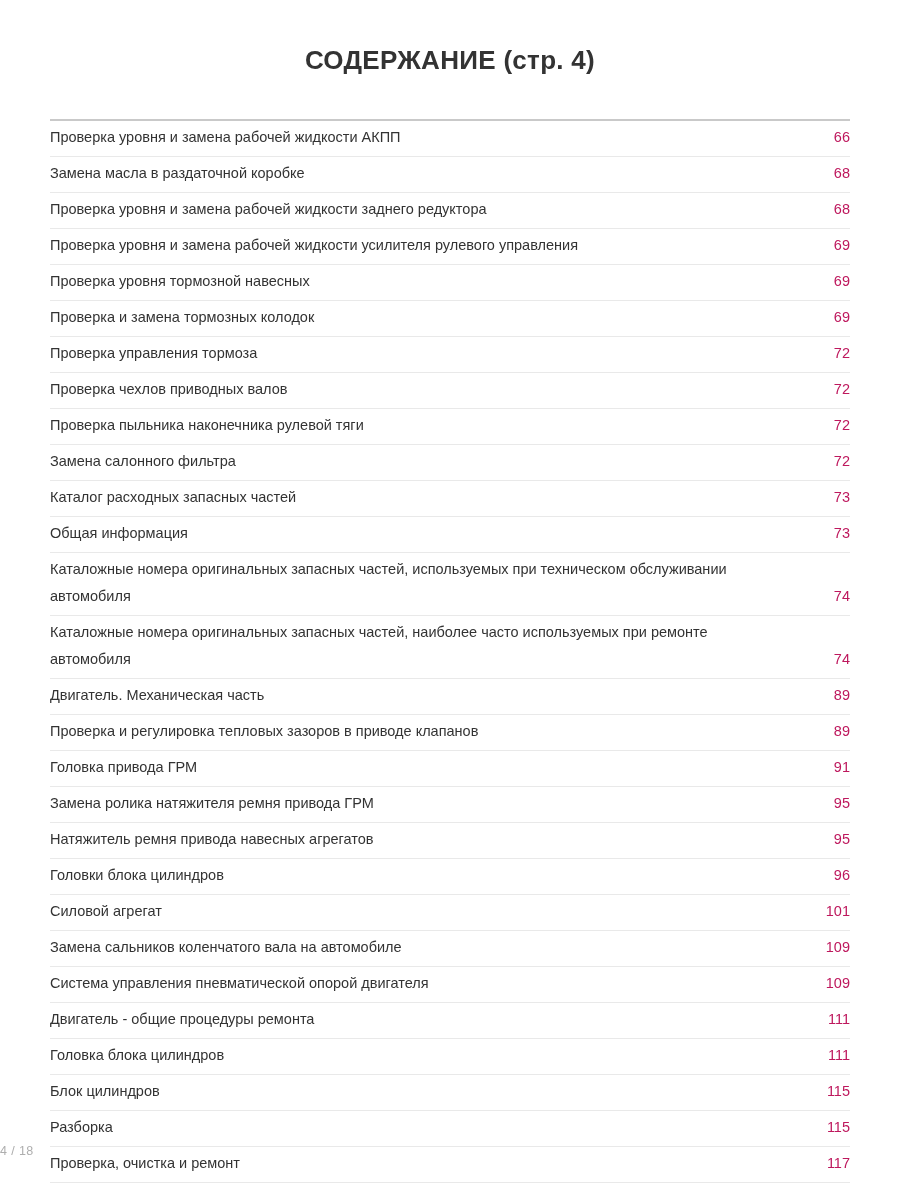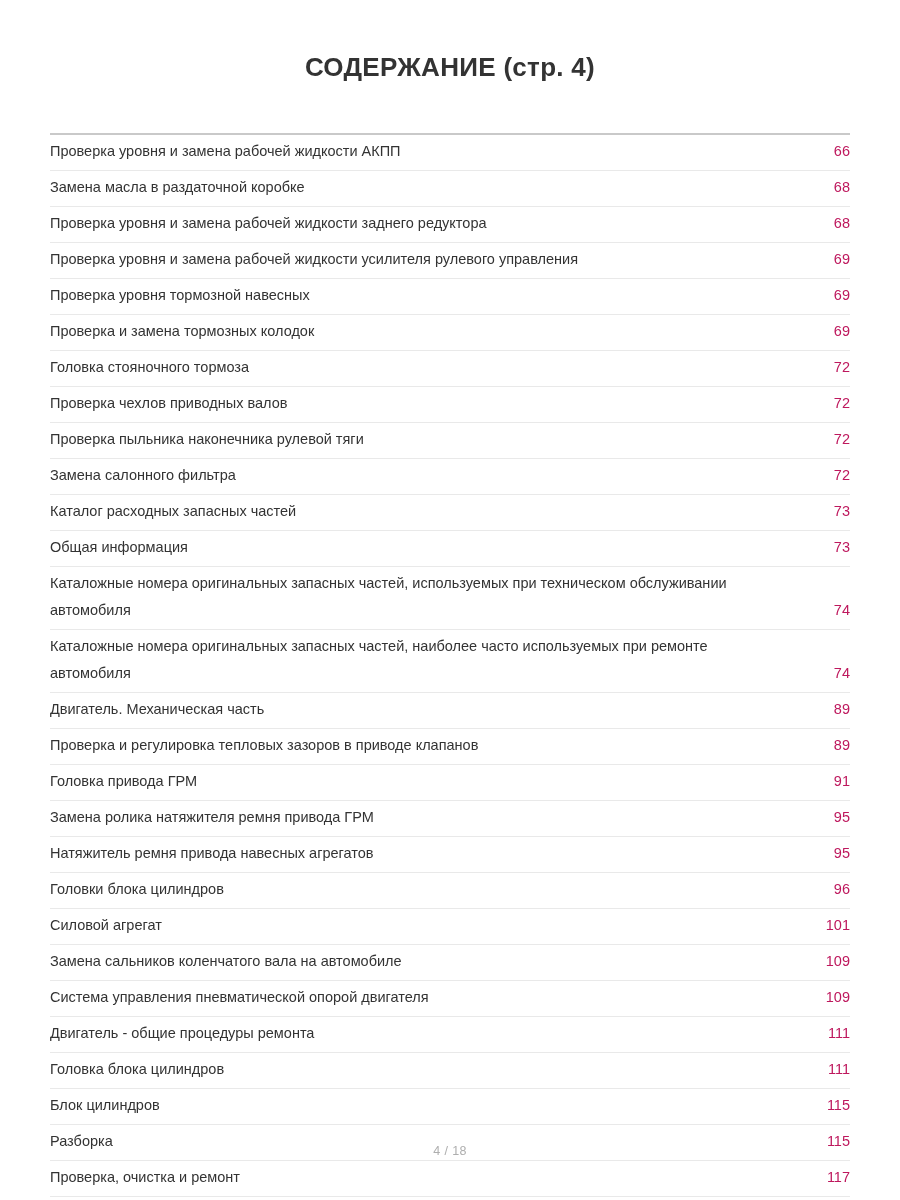--- a/index.html
+++ b/index.html
@@ -26,21 +26,21 @@
     display: flex;
     flex-direction: column;
   }
 
   .page-title {
     text-align: center;
     font-size: 26px;
     font-weight: bold;
     letter-spacing: 0.3px;
     color: #333333;
-    margin: 12px;
+    margin: 5px;
     padding-top: 40px;
     padding-bottom: 0;
     line-height: 1.2;
   }
 
   .title-rule {
     height: 2px;
     background: #c9c9c9;
     margin-top: 38px;
     margin-bottom: 0;
@@ -85,21 +85,20 @@
     white-space: nowrap;
     padding-top: 3px !important;
     padding-bottom: 5px !important;
   }
 
   .footer {
     position: absolute;
     left: 0;
     right: 0;
     bottom: 42px;
-    text-align: center;
     font-size: 12.5px;
     color: #aeaeae;
     letter-spacing: 0.4px;
   }
 </style>
 </head>
 <body>
 
 <div class="page">
 
@@ -127,21 +126,21 @@
         </tr>
         <tr class="toc-row">
           <td class="toc-label">Проверка уровня тормозной навесных</td>
           <td class="toc-page">69</td>
         </tr>
         <tr class="toc-row">
           <td class="toc-label">Проверка и замена тормозных колодок</td>
           <td class="toc-page">69</td>
         </tr>
         <tr class="toc-row">
-          <td class="toc-label">Головка стояночного тормоза</td>
+          <td class="toc-label">Проверка управления тормоза</td>
           <td class="toc-page">72</td>
         </tr>
         <tr class="toc-row">
           <td class="toc-label">Проверка чехлов приводных валов</td>
           <td class="toc-page">72</td>
         </tr>
         <tr class="toc-row">
           <td class="toc-label">Проверка пыльника наконечника рулевой тяги</td>
           <td class="toc-page">72</td>
         </tr>

